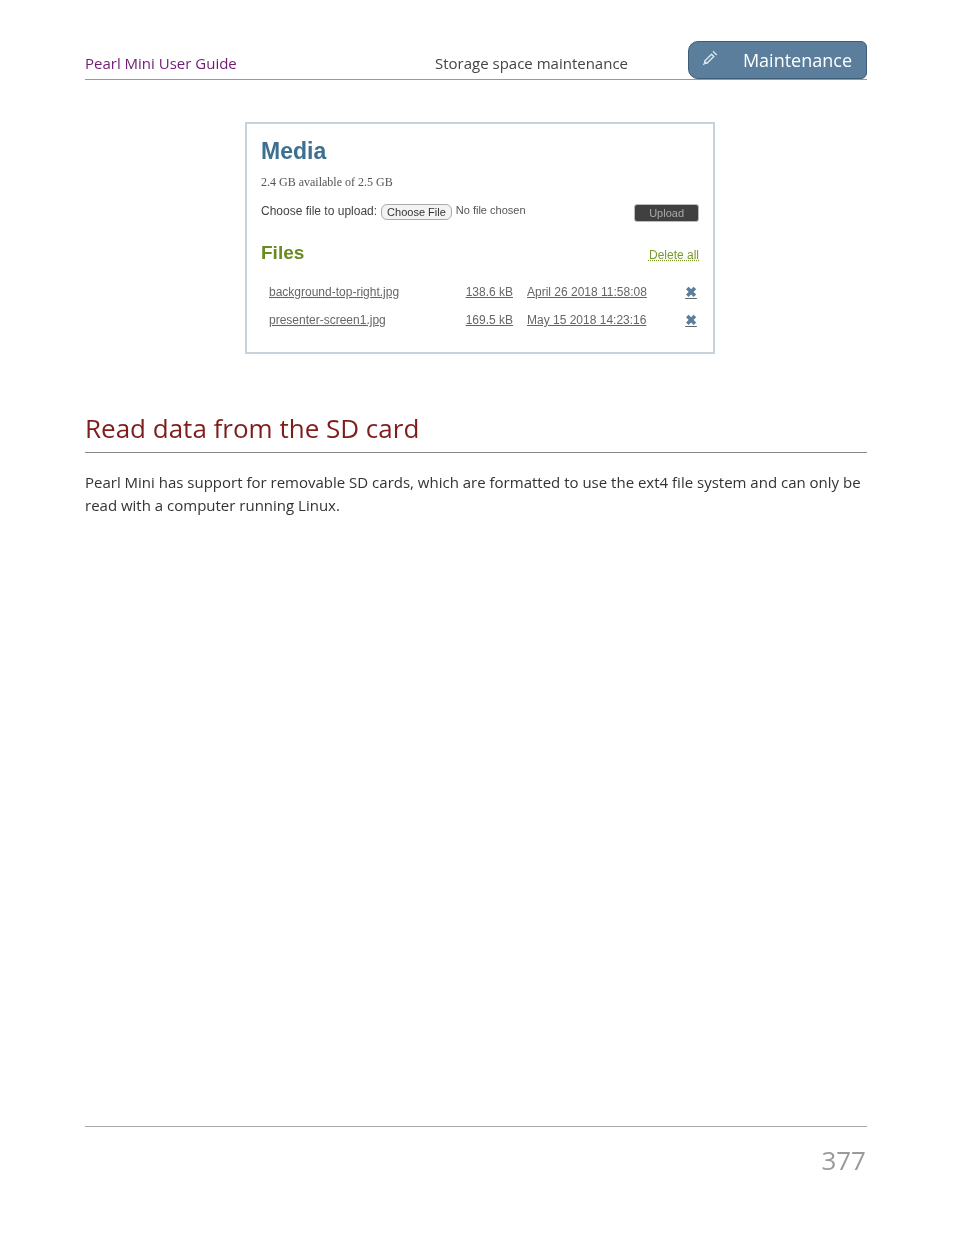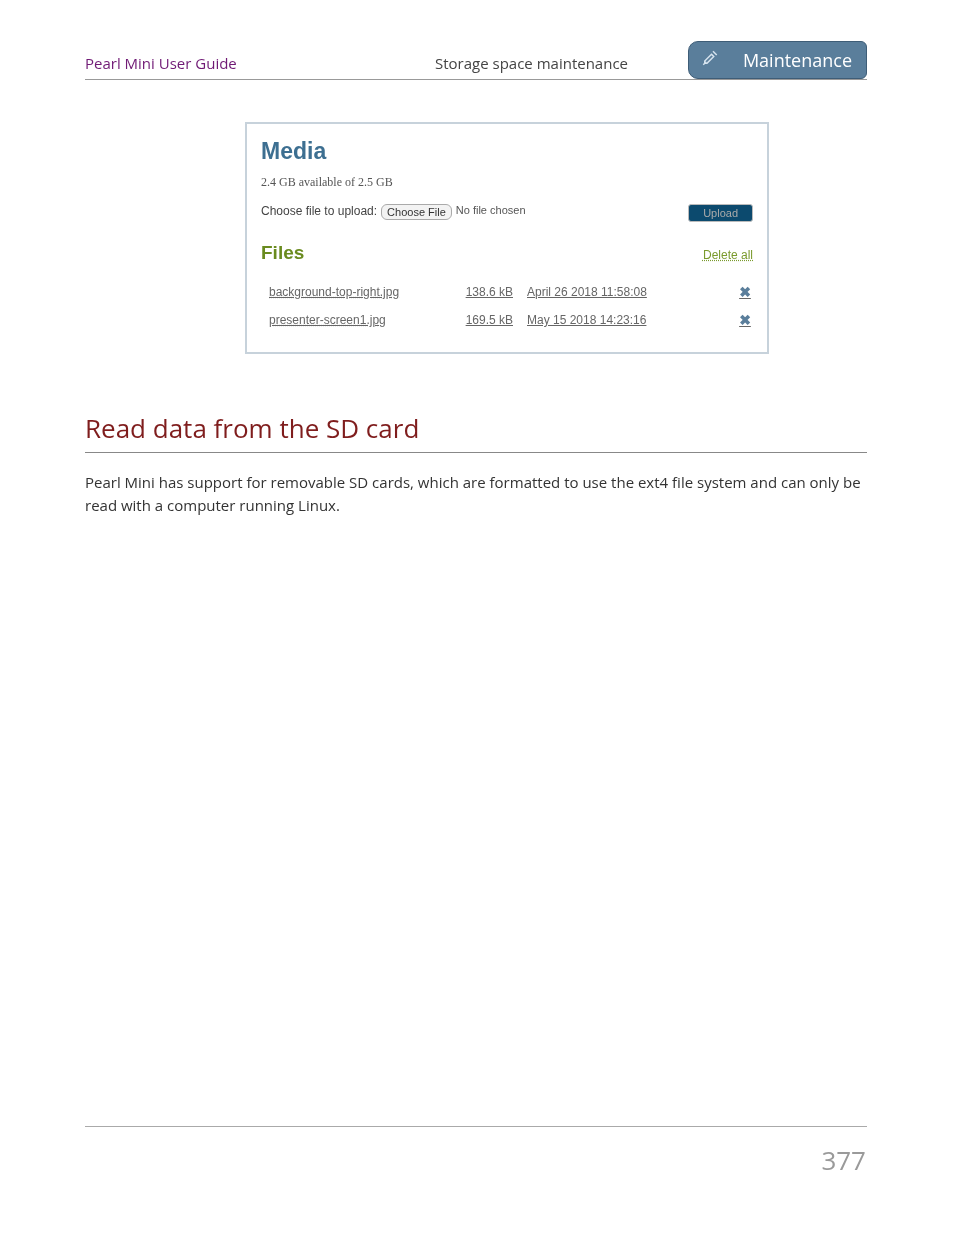--- a/index.html
+++ b/index.html
@@ -46,21 +46,21 @@
     border-radius: 10px 6px 6px 10px;
     border: 1px solid #3e5d77;
     display: flex;
     align-items: center;
     gap: 24px;
     position: relative;
     bottom: -2px;
   }
   .badge svg { width: 18px; height: 18px; }
   .screenshot-box {
-    width: 524px;
+    width: 470px;
     margin: 42px 0 7px 160px;
     border: 2px solid #c7d2db;
     background: #fff;
     padding: 14px 14px 18px 14px;
     font-family: Verdana, Arial, sans-serif;
   }
   .media-h {
     color: #3d6f91;
     font-size: 23px;
     font-weight: bold;
@@ -95,21 +95,21 @@
     color: #333;
   }
   .no-file {
     font-size: 11px;
     color: #555;
     margin-right: auto;
   }
   .upload-btn {
     font-size: 11px;
     border: 1px solid #bbb;
-    background: #0c4a6e;
+    background: #404040;
     color: #aaa;
     padding: 2px 14px;
     border-radius: 3px;
   }
   .files-row {
     display: flex;
     justify-content: space-between;
     align-items: baseline;
     margin-bottom: 14px;
   }

